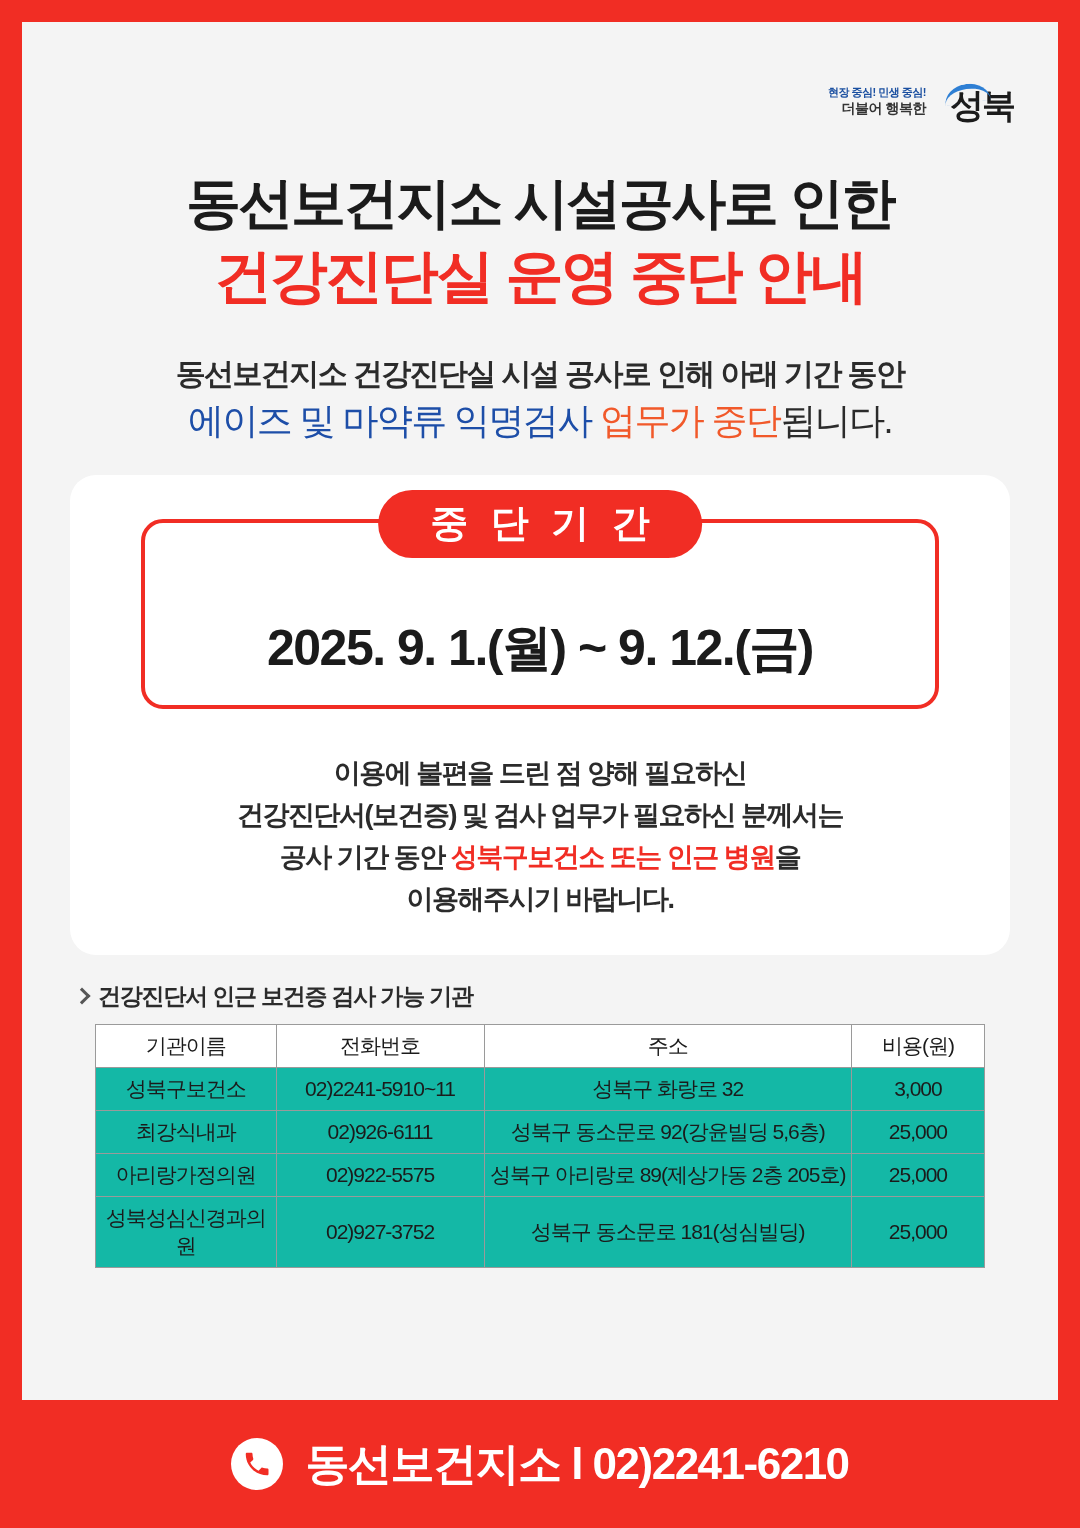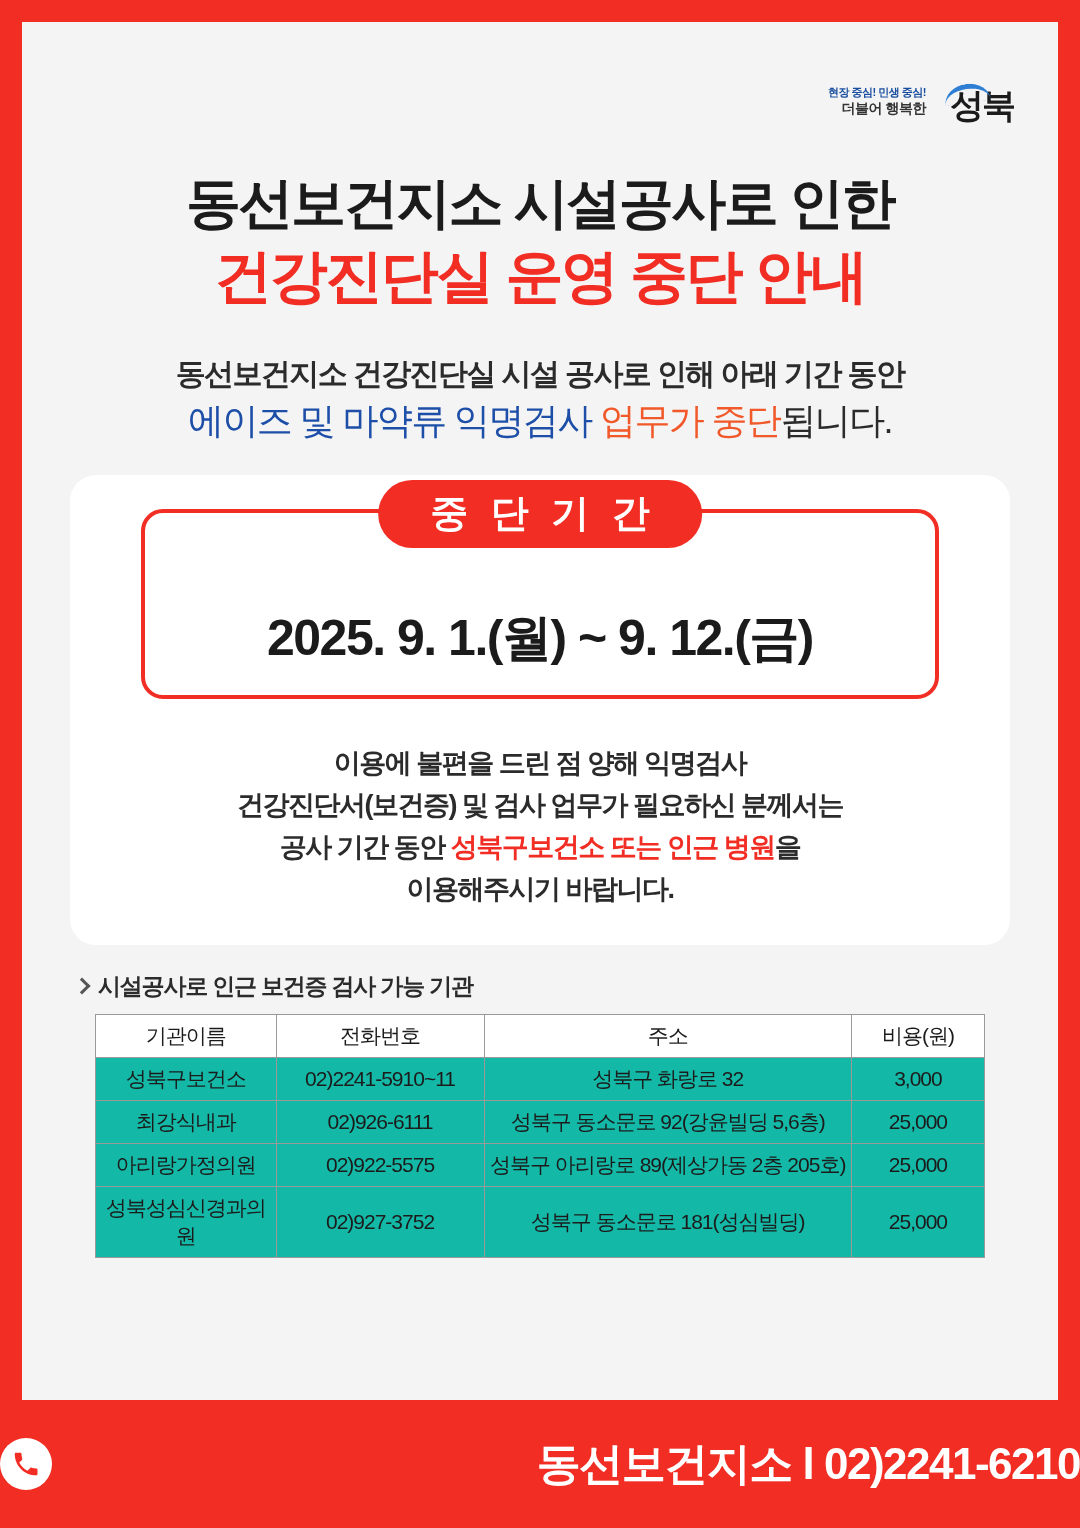--- a/index.html
+++ b/index.html
@@ -125,21 +125,21 @@
   .card {
     margin: 28px auto 0 auto;
     width: 940px;
     background: #ffffff;
     border-radius: 26px;
     padding: 30px 0 34px 0;
     box-sizing: border-box;
   }
   .period-box {
     width: 798px;
-    margin: 4px auto;
+    margin: 14px auto;
     border: 4px solid #f12d24;
     border-radius: 22px;
     height: 190px;
     position: relative;
     box-sizing: border-box;
   }
   .period-badge {
     position: absolute;
     top: -33px;
     left: 50%;
@@ -219,21 +219,21 @@
   .col-cost  { width: 130px; }
   
   .footer {
     position: absolute;
     left: 0;
     bottom: 0;
     width: 1080px;
     height: 128px;
     display: flex;
     align-items: center;
-    justify-content: space-between;
+    justify-content: center;
     gap: 22px;
     border-radius: 30px;
   }
   .phone-icon {
     width: 52px;
     height: 52px;
     border-radius: 50%;
     background: #ffffff;
     display: flex;
     align-items: center;
@@ -275,32 +275,32 @@
         <span>에이즈 및 마약류 익명검사 </span><span class="em-red">업무가 중단</span><span class="plain">됩니다.</span>
       </div>
     </div>
 
     <div class="card">
       <div class="period-box">
         <div class="period-badge">중 단 기 간</div>
         <div class="period-value">2025. 9. 1.(월) ~ 9. 12.(금)</div>
       </div>
       <div class="card-note">
-        <div>이용에 불편을 드린 점 양해 익명검사</div>
+        <div>이용에 불편을 드린 점 양해 필요하신</div>
         <div>건강진단서(보건증) 및 검사 업무가 필요하신 분께서는</div>
         <div>
           <span>공사 기간 동안 </span><span class="em-red">성북구보건소 또는 인근 병원</span><span>을</span>
         </div>
         <div>이용해주시기 바랍니다.</div>
       </div>
     </div>
 
     <div class="table-heading">
       <span class="chev"></span>
-      <span>시설공사로 인근 보건증 검사 가능 기관</span>
+      <span>건강진단서 인근 보건증 검사 가능 기관</span>
     </div>
 
     <table class="info">
       <thead>
         <tr>
           <th class="col-name">기관이름</th>
           <th class="col-phone">전화번호</th>
           <th class="col-addr">주소</th>
           <th class="col-cost">비용(원)</th>
         </tr>

